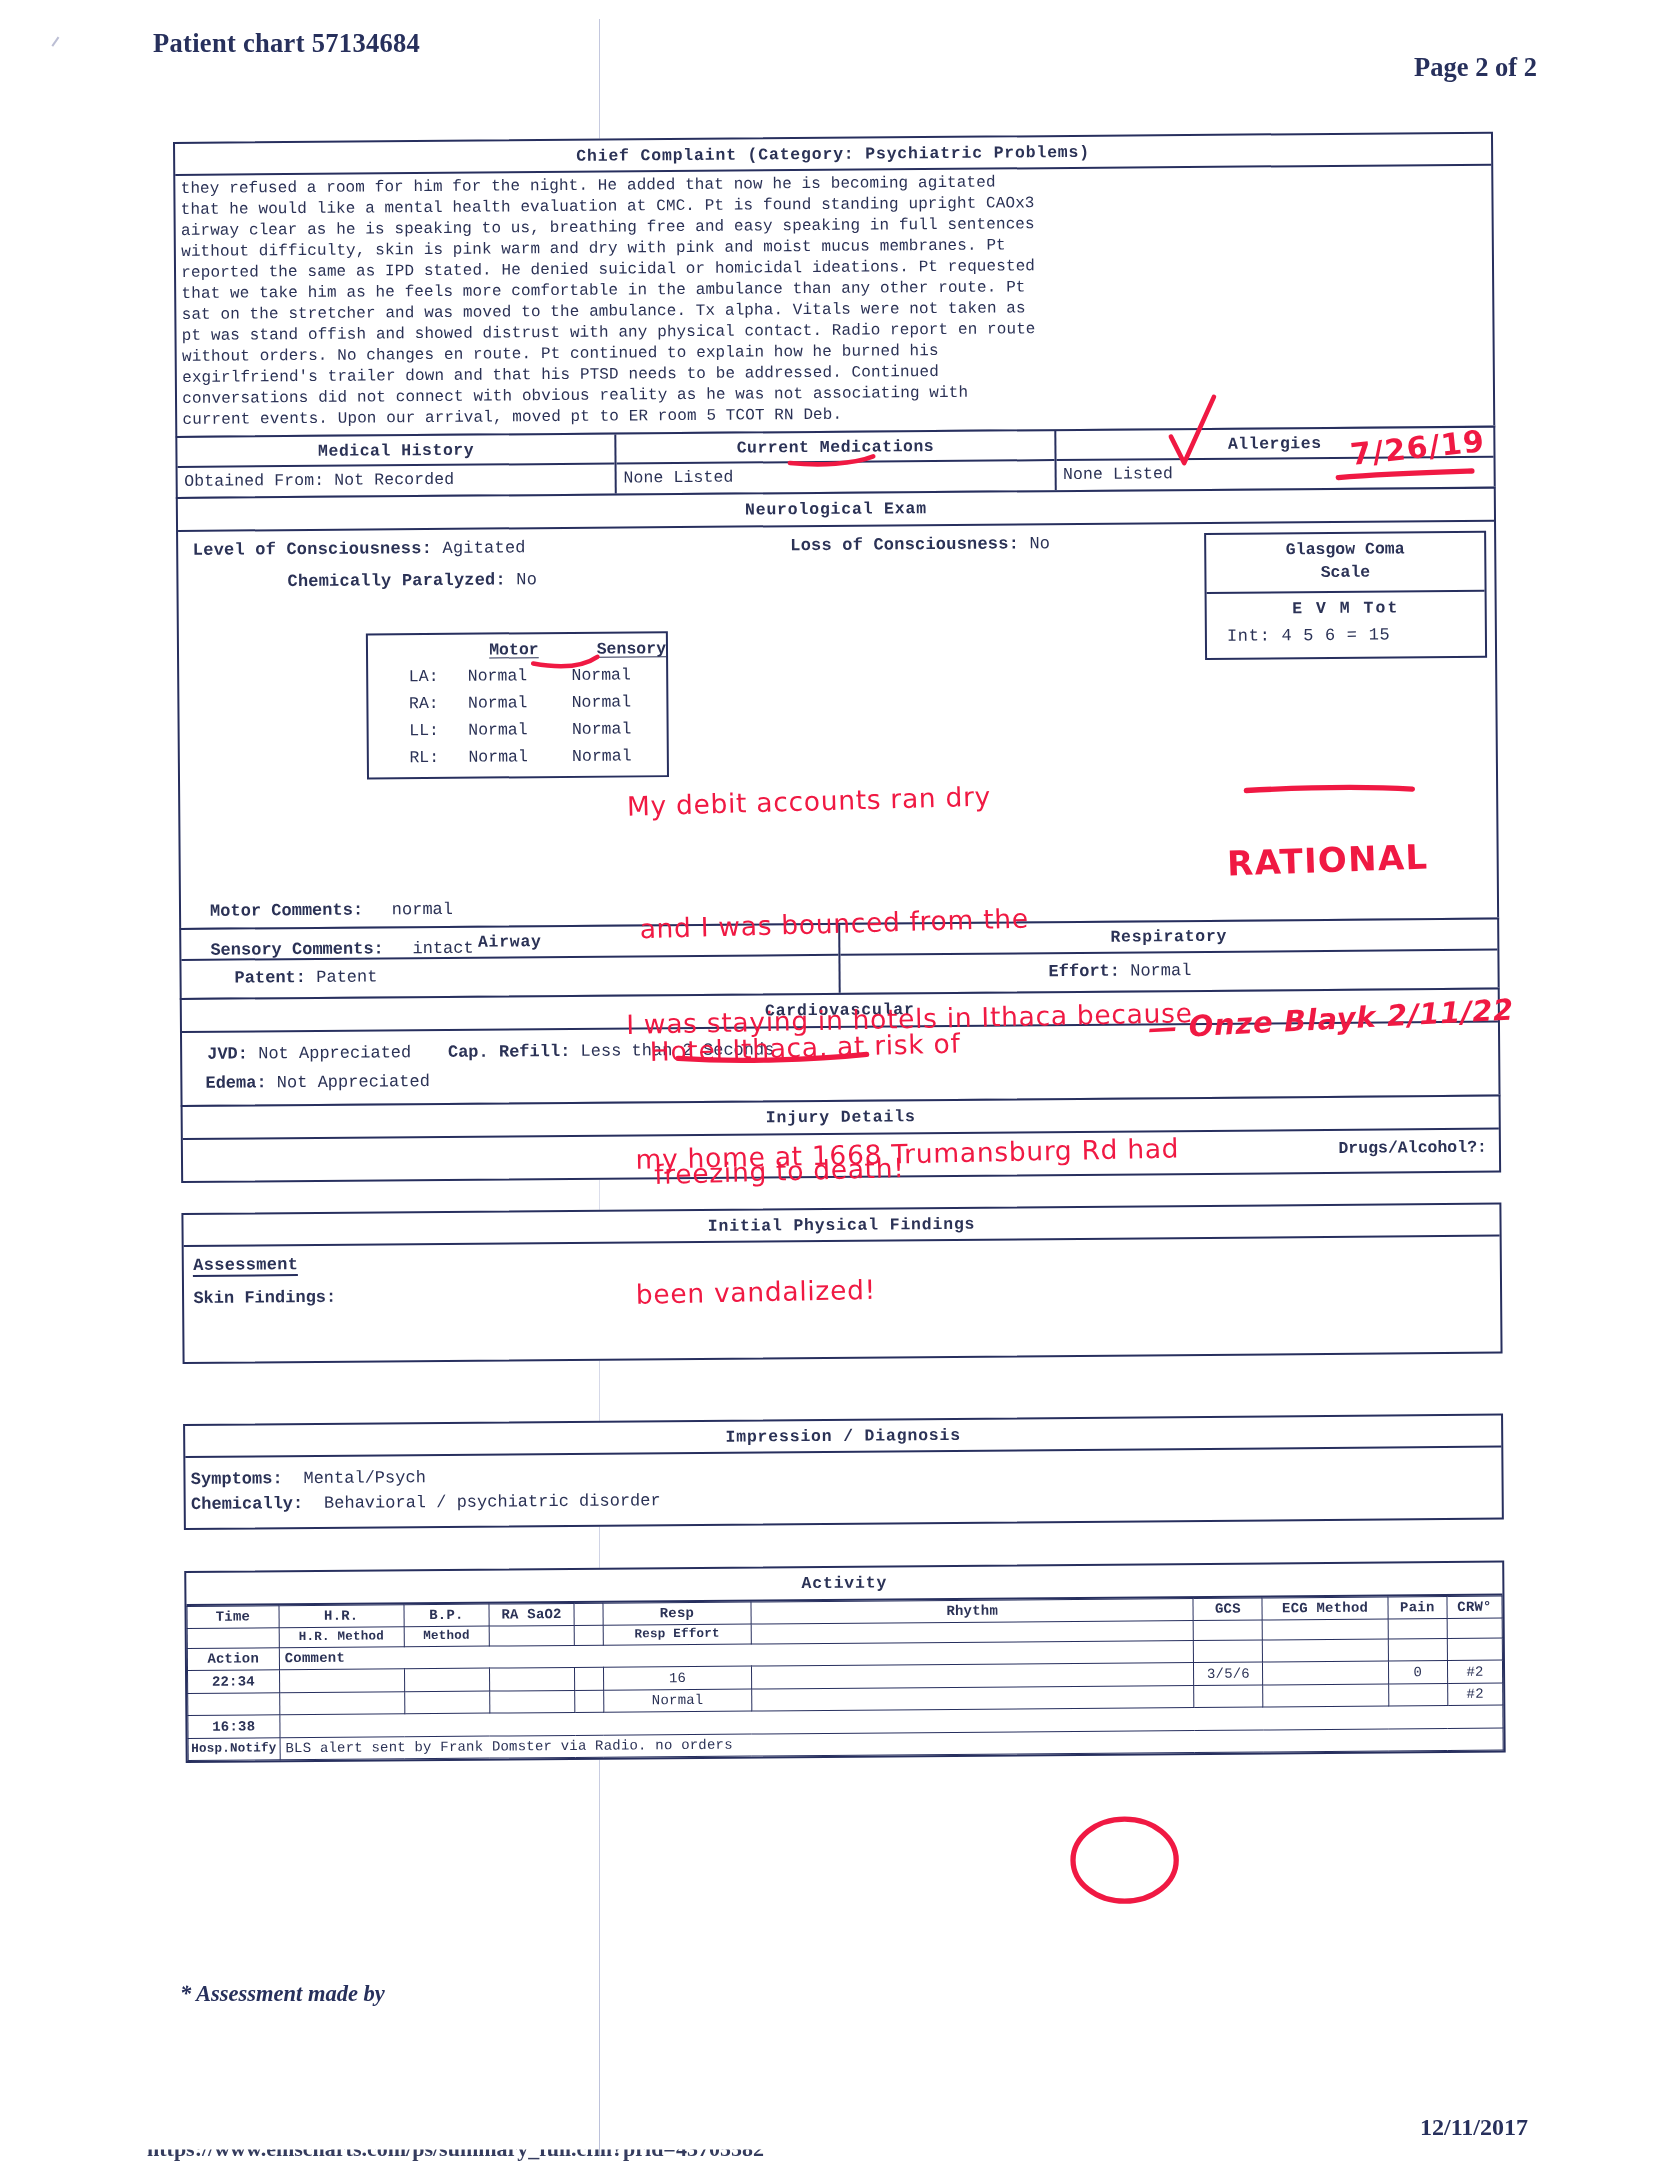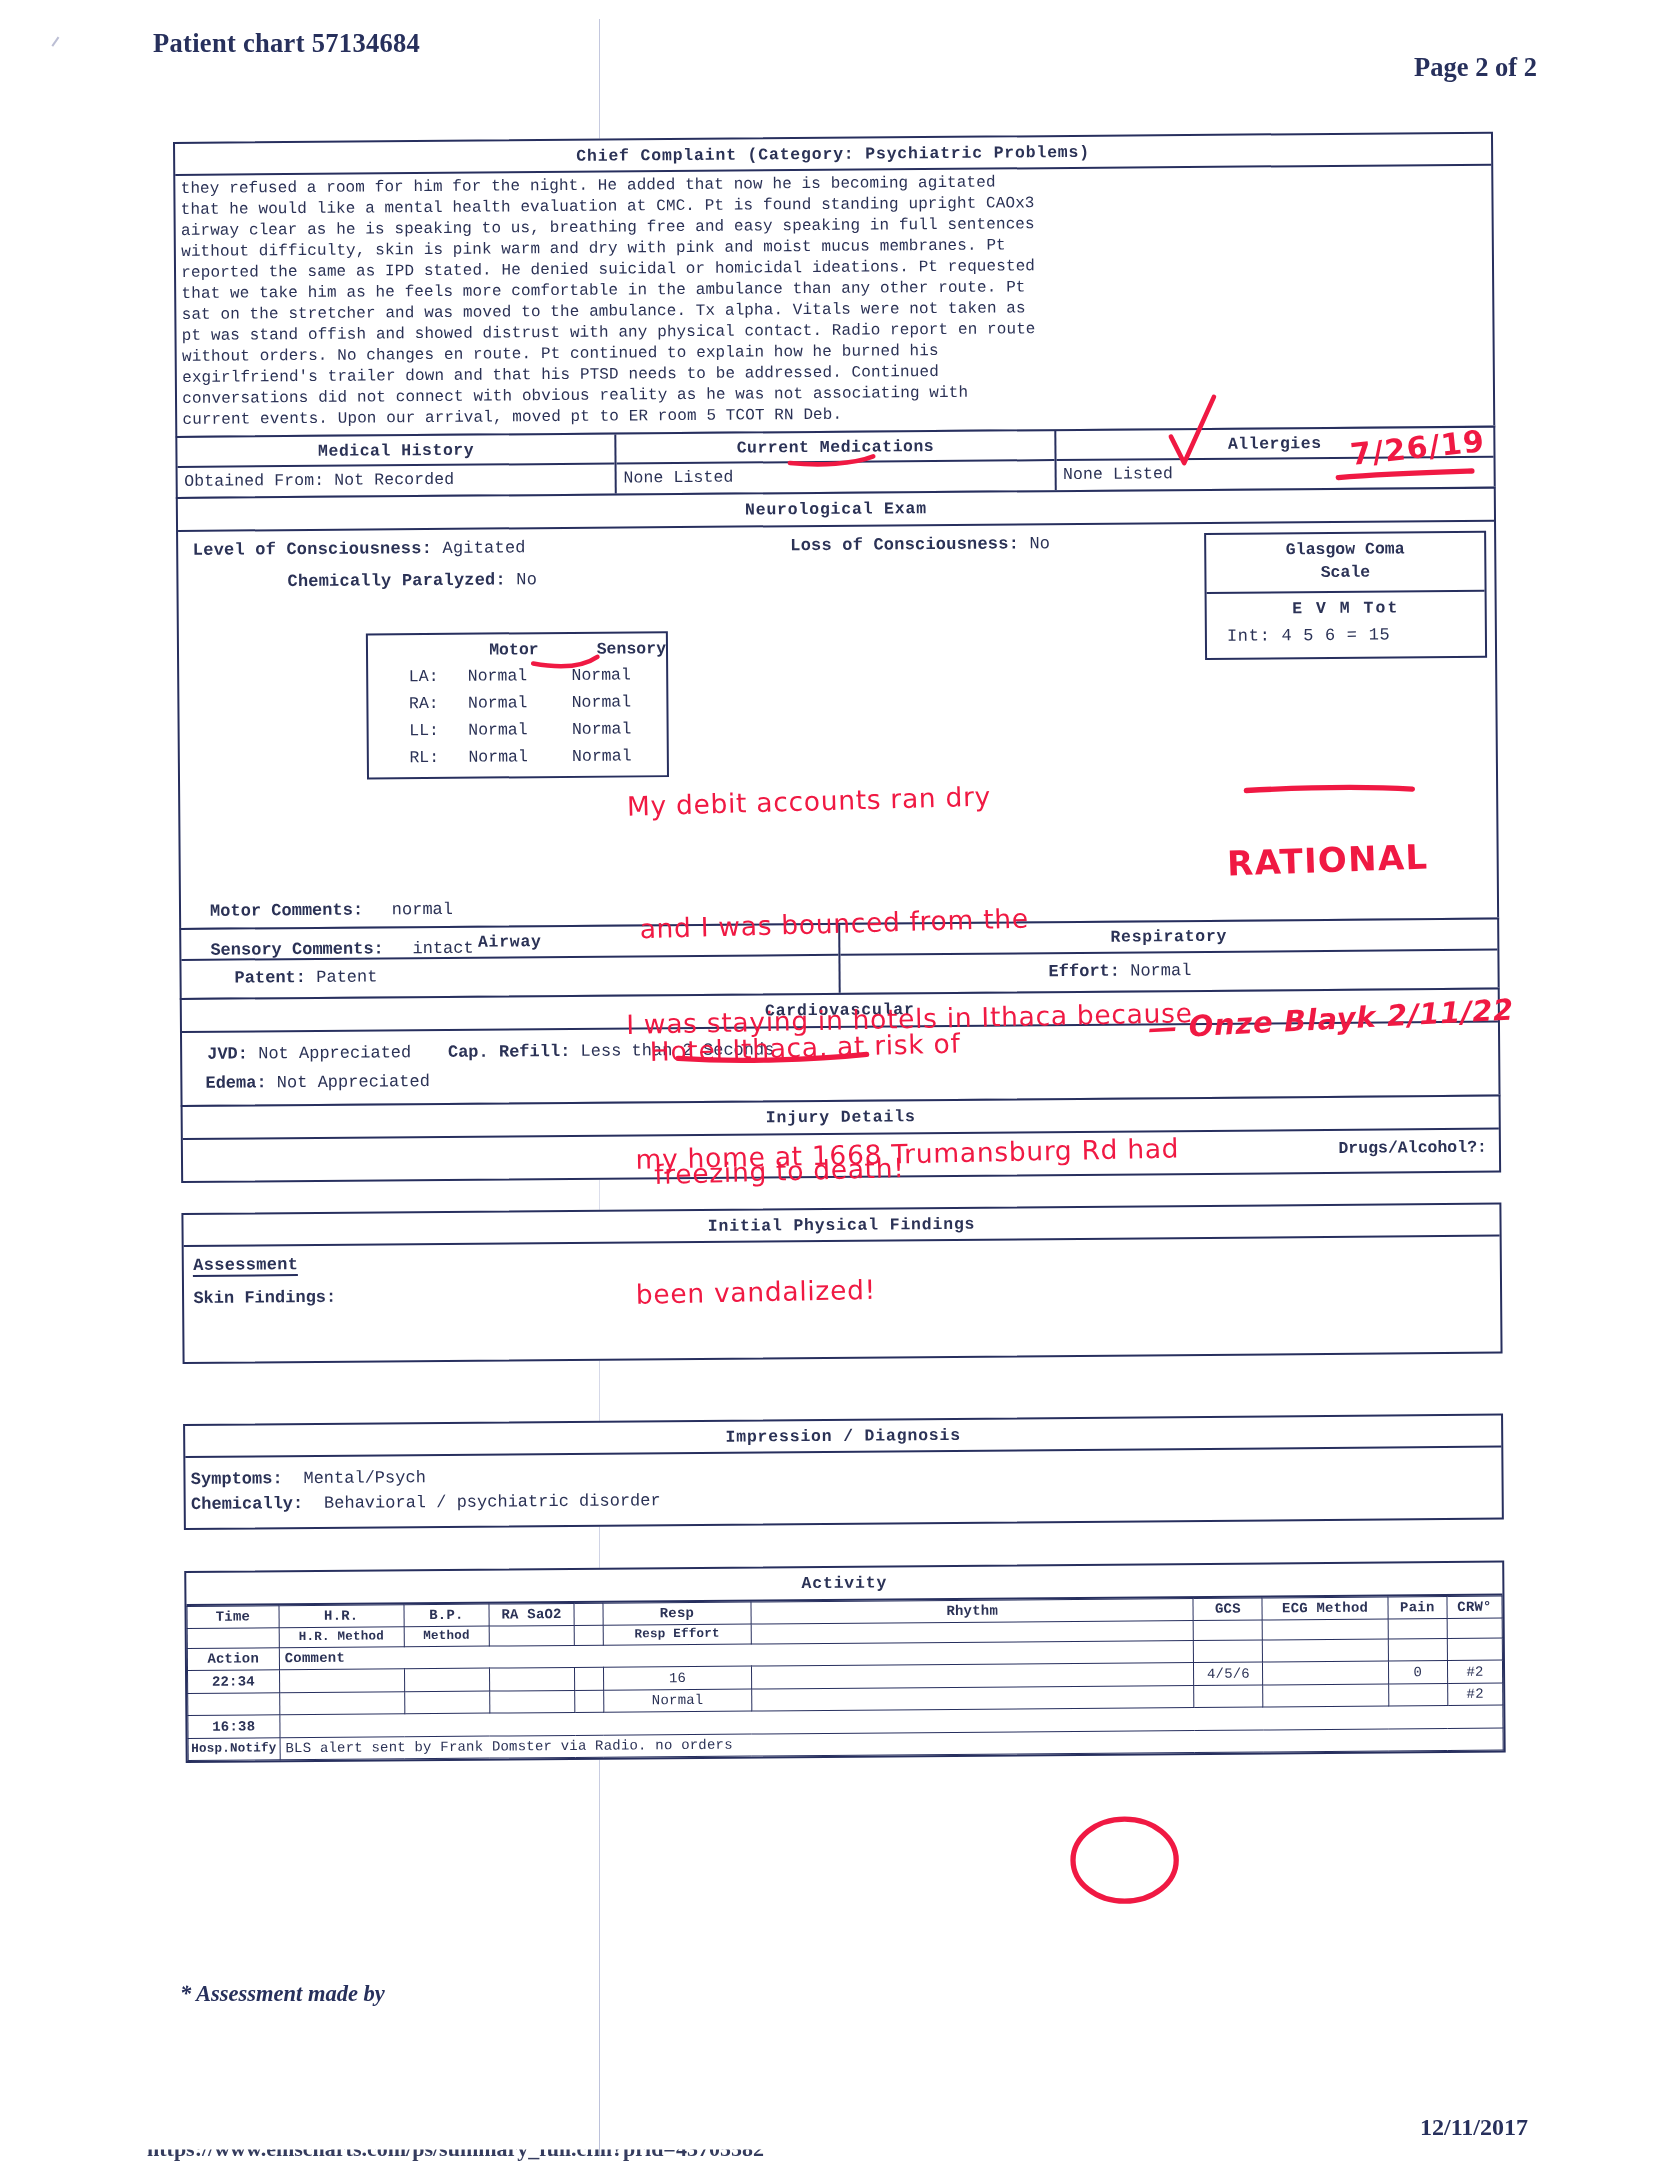--- a/index.html
+++ b/index.html
@@ -74,21 +74,21 @@
   .msbox{
     position:absolute;left:187px;top:103px;width:298px;
     border:2px solid #272f5e;padding:5.3px 0 6.6px;
   }
   .ms-head{display:flex;font-size:16.5px;font-weight:bold;padding:1.3px 0 2.6px;}
   .ms-head span{display:inline-block;}
   .ms-row{display:flex;font-size:16.5px;padding:4px 0;}
   .ms-c1{width:66px;padding-left:10.6px;margin-left:30px;}
   .ms-c2{width:116px;}
   .ms-c3{width:106px;}
-  .udl{text-underline-offset:2.6px;margin-left:45px;}
+  .udl{text-decoration:underline;text-underline-offset:2.6px;margin-left:45px;}
 
   .mcomm{position:absolute;left:29px;top:370px;font-size:17px;}
   .scomm{position:absolute;left:29px;top:409px;font-size:17px;}
 
   
   .gcs{
     position:absolute;right:8px;top:9.3px;width:278px;
     border:2px solid #272f5e;
   }
   .gcs-t{font-size:16.5px;font-weight:bold;text-align:center;line-height:22.5px;padding:5.3px 2.6px 6.6px;border-bottom:2px solid #272f5e;}
@@ -404,21 +404,21 @@
           <td></td>
         </tr>
         <tr class="tall">
           <td>22:34</td>
           <td class="plain"></td>
           <td class="plain"></td>
           <td class="plain"></td>
           <td class="plain"></td>
           <td class="plain">16</td>
           <td class="plain"></td>
-          <td class="plain">4/5/6</td>
+          <td class="plain">3/5/6</td>
           <td class="plain"></td>
           <td class="plain">0</td>
           <td class="plain">#2</td>
         </tr>
         <tr class="tall">
           <td></td>
           <td class="plain"></td>
           <td class="plain"></td>
           <td class="plain"></td>
           <td class="plain"></td>

